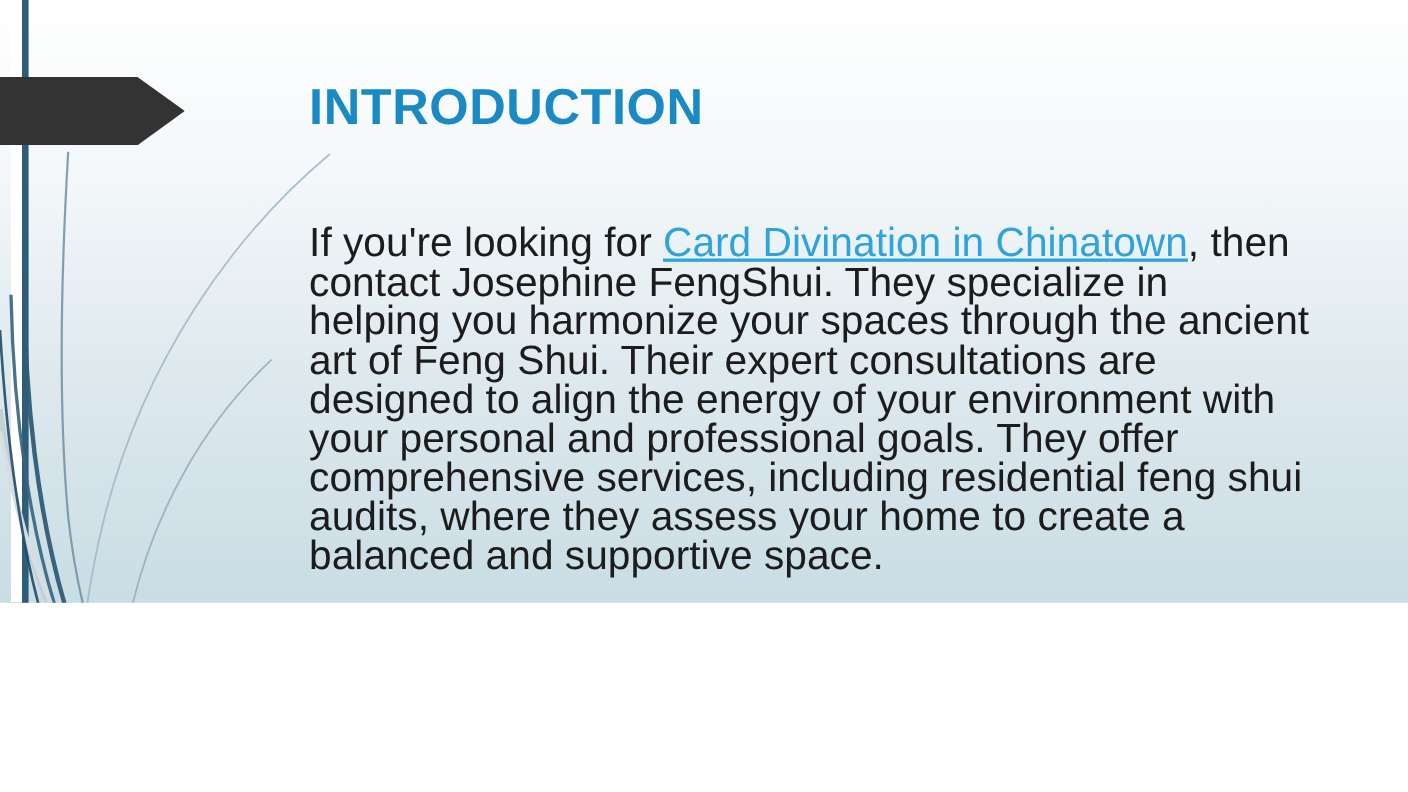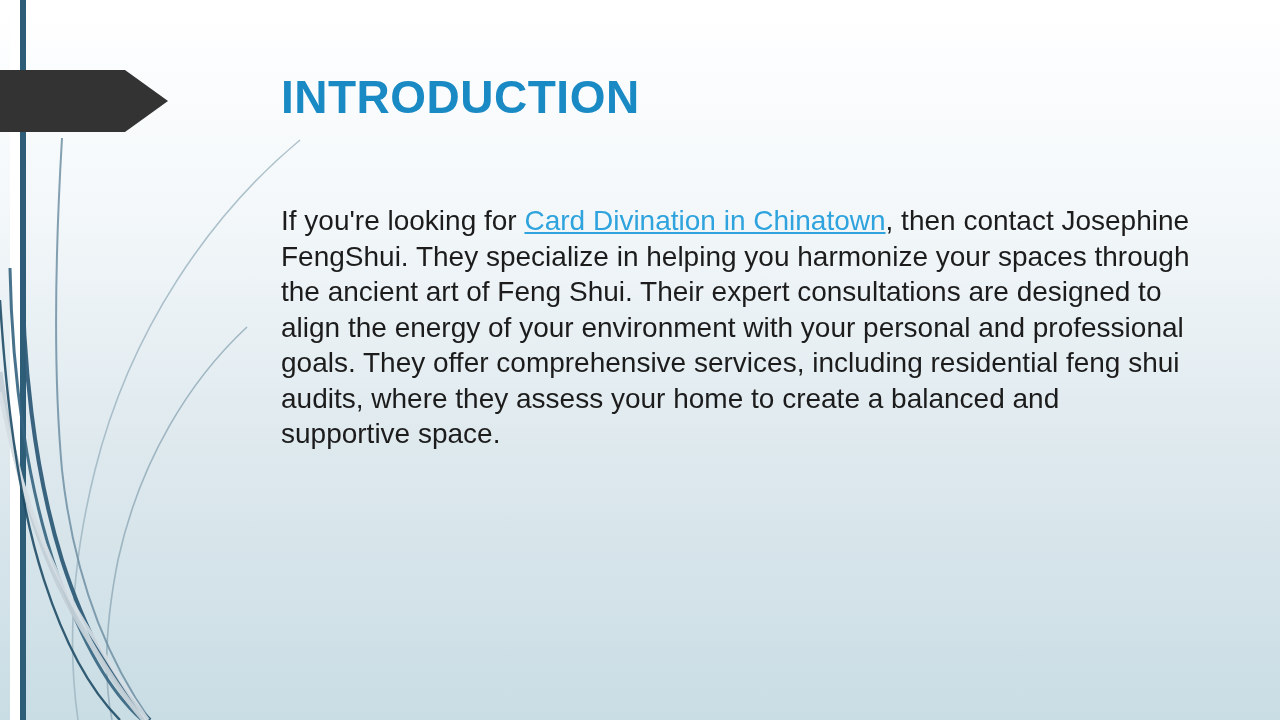--- a/index.html
+++ b/index.html
@@ -9,21 +9,21 @@
   body {
     width: 1280px;
     height: 720px;
     overflow: hidden;
     font-family: "Liberation Sans", sans-serif;
     background: #ffffff;
   }
   .slide {
     position: relative;
     width: 1280px;
-    height: 720px;
+    height: 548px;
     overflow: hidden;
     background: linear-gradient(to bottom, #ffffff 0%, #f4f8fa 28%, #dee9ee 62%, #c9dde4 100%);
   }
   
   .left-bar {
     position: absolute;
     left: 10px;
     top: 0;
     width: 16px;
     height: 720px;
@@ -66,21 +66,21 @@
     color: #1a8ac4;
     letter-spacing: 0.5px;
     line-height: 1.1;
   }
   
   .body-block {
     position: absolute;
     left: 281px;
     top: 203px;
     width: 910px;
-    font-size: 28px;
+    font-size: 37px;
     line-height: 35.5px;
     color: #1c1c1c;
   }
   .body-link {
     color: #2ea3dd;
     text-decoration: underline;
   }
 </style>
 </head>
 <body>

